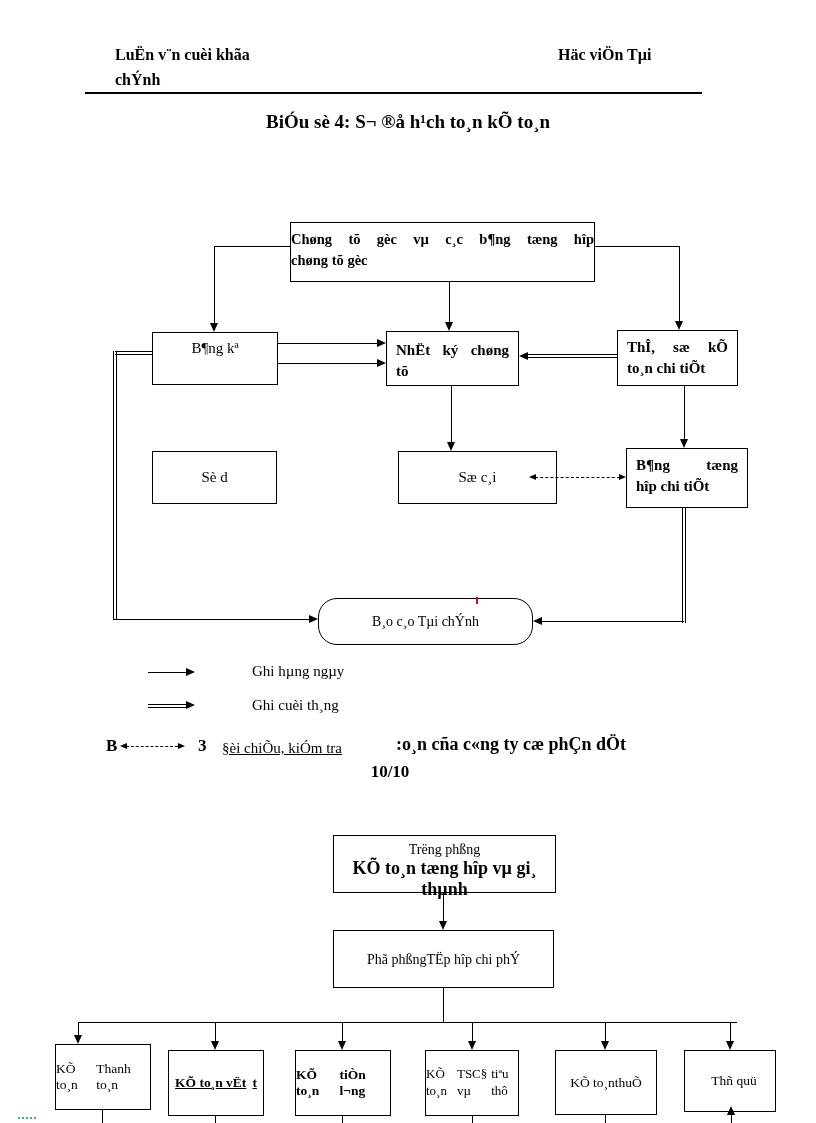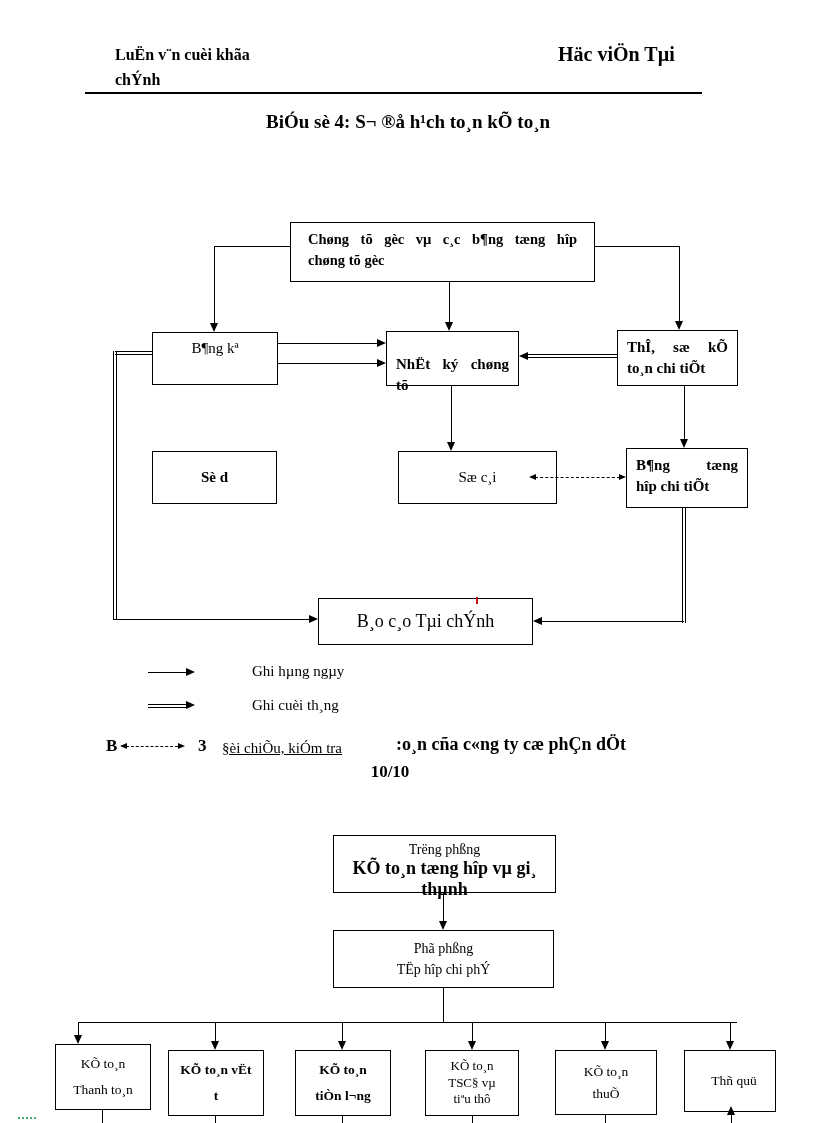--- a/index.html
+++ b/index.html
@@ -14,64 +14,64 @@
   .dash{position:absolute;height:0;border-top:1.5px dashed #000;}
   .ah{position:absolute;width:0;height:0;}
   .ah-r{border-left:9px solid #000;border-top:4.5px solid transparent;border-bottom:4.5px solid transparent;}
   .ah-l{border-right:9px solid #000;border-top:4.5px solid transparent;border-bottom:4.5px solid transparent;}
   .ah-d{border-top:9px solid #000;border-left:4.5px solid transparent;border-right:4.5px solid transparent;}
   .ah-u{border-bottom:9px solid #000;border-left:4.5px solid transparent;border-right:4.5px solid transparent;}
   .ahs-r{border-left:7px solid #000;border-top:3.5px solid transparent;border-bottom:3.5px solid transparent;}
   .ahs-l{border-right:7px solid #000;border-top:3.5px solid transparent;border-bottom:3.5px solid transparent;}
   .b{font-weight:bold;}
   .ctr{display:flex;align-items:center;justify-content:center;text-align:center;}
-  .col{display:flex;flex-direction:column;align-items:center;text-align:center;}
+  .col{display:flex;flex-direction:row;align-items:center;}
   .jline{text-align:justify;text-align-last:justify;}
 </style>
 </head>
 <body>
 
 <div id="page">
 
   <div class="abs b" style="left:115px;top:42px;font-size:16px;line-height:25px;">LuËn v¨n cuèi khãa</div>
   <div class="abs b" style="left:115px;top:67px;font-size:16px;line-height:25px;">chÝnh</div>
-  <div class="abs b" style="left:558px;top:42px;font-size:20px;line-height:25px;">Häc viÖn Tµi</div>
+  <div class="abs b" style="left:558px;top:42px;font-size:16px;line-height:25px;">Häc viÖn Tµi</div>
   <div class="abs" style="left:85px;top:92px;width:617px;height:2px;background:#000;"></div>
 
   <div class="abs b" style="left:0;top:111px;width:816px;text-align:center;font-size:19px;">BiÓu sè 4: S¬ ®å h¹ch to¸n kÕ to¸n</div>
 
-  <div class="bx b" style="left:290px;top:222px;width:305px;height:60px;font-size:14.5px;padding:6px 17px;line-height:1.45;">
+  <div class="bx b" style="left:290px;top:222px;width:305px;height:60px;font-size:14.5px;padding:6px 0;line-height:1.45;">
     <div class="jline">Chøng tõ gèc vµ c¸c b¶ng tæng hîp</div>
     <div>chøng tõ gèc</div>
   </div>
 
   <div class="bx" style="left:152px;top:332px;width:126px;height:53px;font-size:15px;text-align:center;padding-top:7px;">
     <span>B¶ng kª</span>
   </div>
-  <div class="bx b" style="left:386px;top:331px;width:133px;height:55px;font-size:15px;padding:22px 9px;line-height:1.4;">
+  <div class="bx b" style="left:386px;top:331px;width:133px;height:55px;font-size:15px;padding:8px 9px;line-height:1.4;">
     <div class="jline">NhËt ký chøng</div>
     <div>tõ</div>
   </div>
   <div class="bx b" style="left:617px;top:330px;width:121px;height:56px;font-size:15px;padding:6px 9px;line-height:1.4;">
     <div class="jline">ThÎ, sæ kÕ</div>
     <div>to¸n chi tiÕt</div>
   </div>
 
-  <div class="bx ctr" style="left:152px;top:451px;width:125px;height:53px;font-size:15px;font-weight:bold;">
+  <div class="bx ctr" style="left:152px;top:451px;width:125px;height:53px;font-size:15px;">
     <span>Sè d</span>
   </div>
   <div class="bx ctr" style="left:370px;top:451px;width:159px;height:53px;font-size:15px;margin-left:28px;">
     <span>Sæ c¸i</span>
   </div>
   <div class="bx b" style="left:626px;top:448px;width:122px;height:60px;font-size:15px;padding:6px 9px;line-height:1.4;">
     <div class="jline">B¶ng tæng</div>
     <div>hîp chi tiÕt</div>
   </div>
 
-  <div class="bx ctr" style="left:318px;top:598px;width:215px;height:47px;font-size:18px;">
+  <div class="bx ctr" style="left:318px;top:598px;width:215px;height:47px;font-size:14px;border-radius:19px;">
     <span>B¸o c¸o Tµi chÝnh</span>
   </div>
   <div class="abs" style="left:476px;top:597px;width:2px;height:7px;background:#c41212;"></div>
 
   <div class="hl" style="left:215px;top:246px;width:75px;"></div>
   <div class="vl" style="left:214px;top:246px;height:78px;"></div>
   <div class="ah ah-d" style="left:210px;top:323px;"></div>
 
   <div class="hl" style="left:595px;top:246px;width:85px;"></div>
   <div class="vl" style="left:679px;top:246px;height:76px;"></div>
@@ -148,21 +148,21 @@
   <div class="ah ah-d" style="left:468px;top:1041px;"></div>
   <div class="vl" style="left:605px;top:1022px;height:20px;"></div>
   <div class="ah ah-d" style="left:601px;top:1041px;"></div>
   <div class="vl" style="left:730px;top:1022px;height:20px;"></div>
   <div class="ah ah-d" style="left:726px;top:1041px;"></div>
 
   <div class="bx col" style="left:55px;top:1044px;width:96px;height:66px;font-size:13.5px;justify-content:space-evenly;">
     <div>KÕ to¸n</div>
     <div>Thanh  to¸n</div>
   </div>
-  <div class="bx col b" style="left:168px;top:1050px;width:96px;height:66px;font-size:13.5px;justify-content:space-evenly;">
+  <div class="bx col b" style="left:168px;top:1050px;width:96px;height:66px;font-size:13.5px;justify-content:space-evenly;text-decoration:underline;">
     <div>KÕ to¸n vËt</div>
     <div>t</div>
   </div>
   <div class="bx col b" style="left:295px;top:1050px;width:96px;height:66px;font-size:13.5px;justify-content:space-evenly;">
     <div>KÕ to¸n</div>
     <div>tiÒn l¬ng</div>
   </div>
   <div class="bx col" style="left:425px;top:1050px;width:94px;height:66px;font-size:13px;justify-content:center;line-height:1.3;">
     <div>KÕ to¸n</div>
     <div>TSC§ vµ</div>

